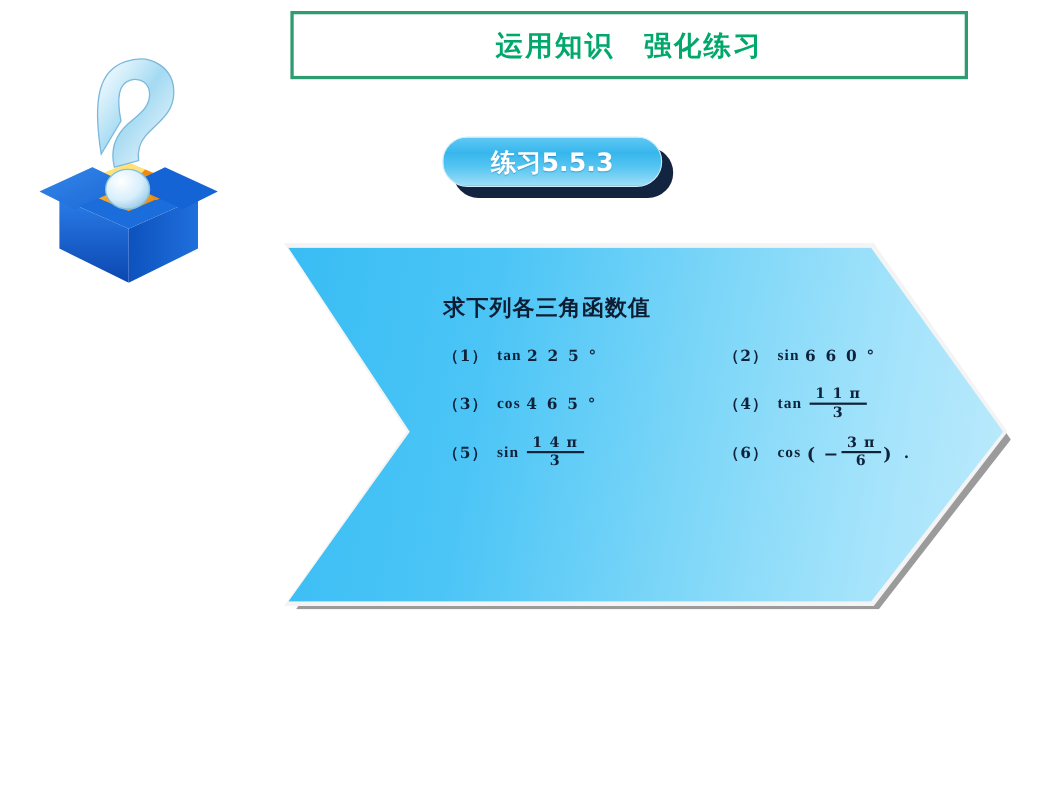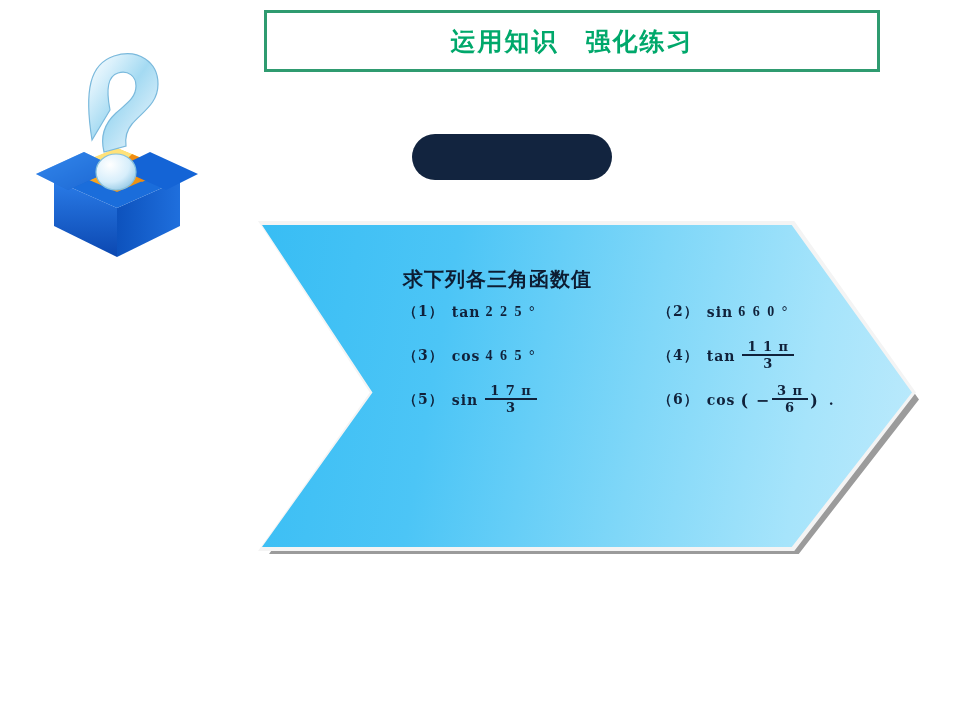--- a/index.html
+++ b/index.html
@@ -132,43 +132,43 @@
     width: 500px;
     color: #10213a;
     font-family: "DejaVu Serif", "Liberation Serif", serif;
   }
   #math-heading {
     font-family: "DejaVu Sans", "Liberation Sans", sans-serif;
     font-size: 20px;
     font-weight: bold;
     color: #0d1d33;
     letter-spacing: 1px;
-    margin-bottom: 6px;
+    margin-bottom: 18px;
     white-space: pre;
   }
   .math-row {
     display: flex;
     align-items: flex-start;
     height: 44px;
     font-size: 14px;
     font-weight: bold;
     letter-spacing: 1px;
   }
   .math-item {
     display: flex;
     align-items: center;
     height: 26px;
     white-space: pre;
   }
   .item-left  { width: 255px; }
   .item-right { width: 245px; }
 
   .mlabel { margin-right: 8px; }
-  .mfunc  { margin-right: 5px; }
-  .mplain { letter-spacing: 2px; font-family: Liberation Serif, serif; }
+  .mfunc  { margin-right: 5px; font-family: Liberation Serif, serif; }
+  .mplain { letter-spacing: 2px; }
 
   .frac {
     display: inline-flex;
     flex-direction: column;
     align-items: center;
     vertical-align: middle;
     line-height: 1;
     margin: 11px 2px;
     position: relative;
     top: -1px;
@@ -259,20 +259,23 @@
     <ellipse cx="84" cy="160" rx="20" ry="18" fill="url(#ballGrad)" stroke="#86c0de" stroke-width="1.2"></ellipse>
   </svg>
 </div>
 
 <div id="title-box">
   <div id="title-text">运用知识　强化练习</div>
 </div>
 
 <div id="badge-wrap">
   <div id="badge-shadow"></div>
+  <div id="badge">
+    <span id="badge-label">练习5.5.3</span>
+  </div>
 </div>
 
 <div id="banner-wrap">
   <div id="banner-shadow"></div>
   <div id="banner-outline"></div>
   <div id="banner"></div>
 
   <div id="math-block">
     <div id="math-heading">求下列各三角函数值</div>
 
@@ -304,21 +307,21 @@
           <span class="den">3</span>
         </span>
       </div>
     </div>
 
     <div class="math-row">
       <div class="math-item item-left">
         <span class="mlabel">（5）</span>
         <span class="mfunc">sin</span>
         <span class="frac">
-          <span class="num">1 7 π</span>
+          <span class="num">1 4 π</span>
           <span class="bar"></span>
           <span class="den">3</span>
         </span>
       </div>
       <div class="math-item item-right">
         <span class="mlabel">（6）</span>
         <span class="mfunc">cos</span>
         <span class="paren">( −</span>
         <span class="frac">
           <span class="num">3 π</span>

